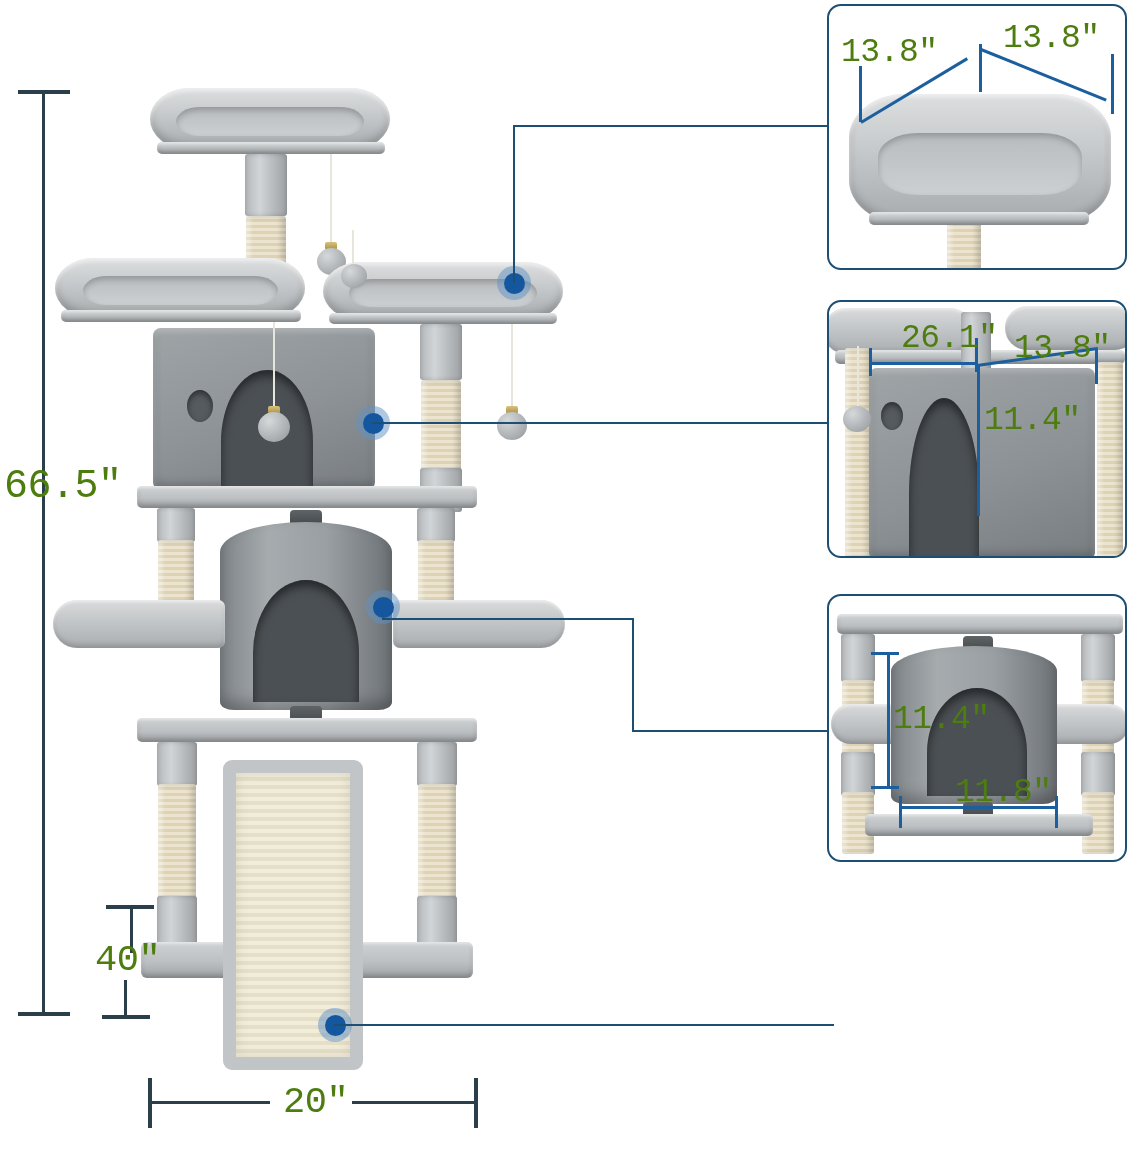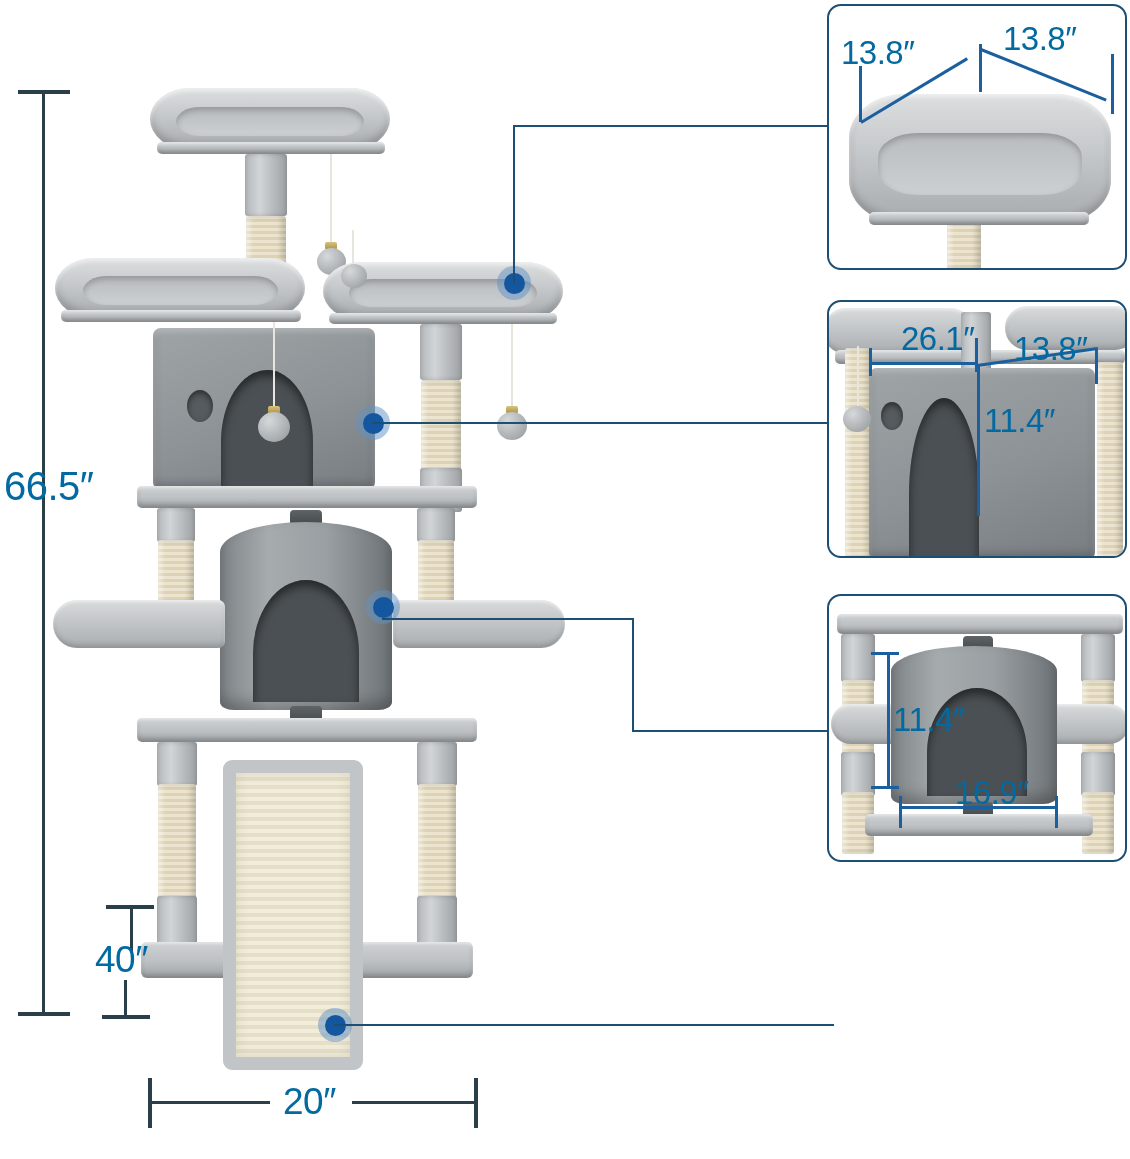--- a/index.html
+++ b/index.html
@@ -7,24 +7,25 @@
     width: 1130px; height: 1159px;
     background: #ffffff;
     font-family: "Liberation Sans", sans-serif;
     overflow: hidden;
   }
   #stage { position: relative; width: 1130px; height: 1159px; background: #fff; }
 
   
   .dim-label {
     position: absolute;
-    color: #0369a1;
+    color: #4d7c0f;
     font-weight: 400;
     white-space: nowrap;
     letter-spacing: -0.5px;
+    font-family: Liberation Mono, monospace;
   }
   .dim-main  { font-size: 40px; }
   .dim-sub   { font-size: 37px; }
   .dim-panel { font-size: 33px; }
 
   
   .rule-v { position: absolute; width: 3px; background: #2a3f4a; }
   .rule-h { position: absolute; height: 3px; background: #2a3f4a; }
   .cap-h  { position: absolute; height: 4px; background: #2a3f4a; }
   .cap-v  { position: absolute; width: 4px; background: #2a3f4a; }
@@ -313,17 +314,17 @@
       <div class="plank" style="left:36px;top:218px;width:228px;height:22px;"></div>
     </div>
 
     <div class="pm-v" style="left:58px;top:56px;height:136px;"></div>
     <div class="pm-h" style="left:42px;top:56px;width:28px;"></div>
     <div class="pm-h" style="left:42px;top:190px;width:28px;"></div>
     <div class="pm-h" style="left:70px;top:210px;width:158px;"></div>
     <div class="pm-v" style="left:70px;top:200px;height:32px;"></div>
     <div class="pm-v" style="left:226px;top:200px;height:32px;"></div>
     <div class="dim-label dim-panel" style="left:64px;top:105px;">11.4″</div>
-    <div class="dim-label dim-panel" style="left:126px;top:178px;">16.9″</div>
+    <div class="dim-label dim-panel" style="left:126px;top:178px;">11.8″</div>
   </div>
 
 
 </div>
 
 </body></html>

